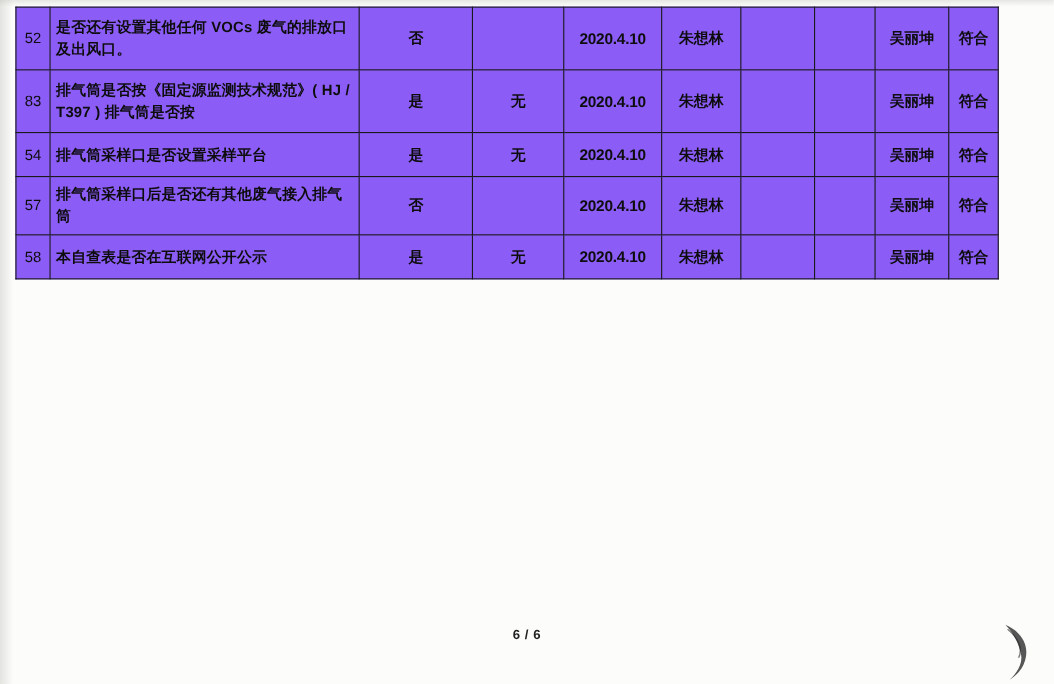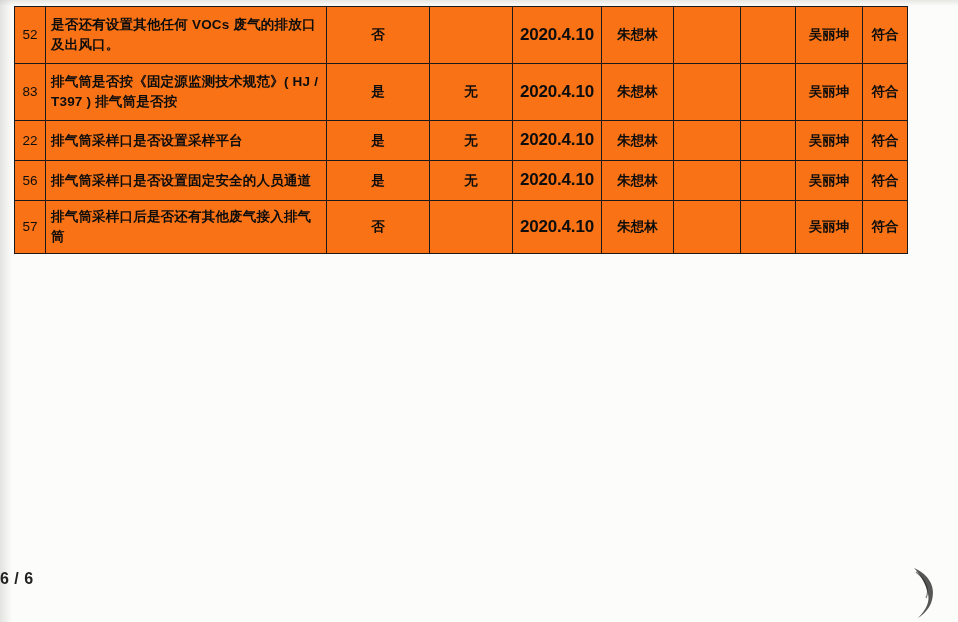--- a/index.html
+++ b/index.html
@@ -27,21 +27,21 @@
     position: absolute;
     left: 14px;
     top: 6px;
     width: 893px;
   }
 
   table.checklist {
     border-collapse: collapse;
     table-layout: fixed;
     width: 893px;
-    background: #f97316;
+    background: #8b5cf6;
   }
 
   table.checklist td {
     border: 1px solid #1a1a1a;
     font-size: 13.5px;
     line-height: 1.45;
     padding: 4px 5px;
     vertical-align: middle;
     color: #0d0d0d;
   }
@@ -66,37 +66,37 @@
     text-align: left;
     font-weight: 700;
     letter-spacing: 0.2px;
   }
   td.ctr {
     text-align: center;
     font-weight: 700;
   }
   td.ctr.date {
     font-weight: 700;
-    font-size: 17px;
+    font-size: 14px;
     letter-spacing: -0.2px;
   }
   td.blank { }
 
   
   tr.r-tall td { height: 48px; }
   tr.r-mid td  { height: 44px; }
   tr.r-short td { height: 31px; }
 
   .page-number {
     position: absolute;
     left: 0;
     right: 0;
     top: 570px;
-    text-align: left;
-    font-size: 16px;
+    text-align: center;
+    font-size: 12px;
     font-weight: 700;
     color: #222;
     letter-spacing: 0.5px;
   }
 
   
   .scan-mark {
     position: absolute;
     right: 16px;
     top: 566px;
@@ -162,48 +162,48 @@
           <td class="ctr">是</td>
           <td class="ctr">无</td>
           <td class="ctr date">2020.4.10</td>
           <td class="ctr">朱想林</td>
           <td class="blank"></td>
           <td class="blank"></td>
           <td class="ctr">吴丽坤</td>
           <td class="ctr">符合</td>
         </tr>
         <tr class="r-short">
-          <td class="no">22</td>
+          <td class="no">54</td>
           <td class="item">排气筒采样口是否设置采样平台</td>
-          <td class="ctr">是</td>
-          <td class="ctr">无</td>
-          <td class="ctr date">2020.4.10</td>
-          <td class="ctr">朱想林</td>
-          <td class="blank"></td>
-          <td class="blank"></td>
-          <td class="ctr">吴丽坤</td>
-          <td class="ctr">符合</td>
-        </tr>
-        <tr class="r-short">
-          <td class="no">56</td>
-          <td class="item">排气筒采样口是否设置固定安全的人员通道</td>
           <td class="ctr">是</td>
           <td class="ctr">无</td>
           <td class="ctr date">2020.4.10</td>
           <td class="ctr">朱想林</td>
           <td class="blank"></td>
           <td class="blank"></td>
           <td class="ctr">吴丽坤</td>
           <td class="ctr">符合</td>
         </tr>
         <tr class="r-mid">
           <td class="no">57</td>
           <td class="item">排气筒采样口后是否还有其他废气接入排气筒</td>
           <td class="ctr">否</td>
           <td class="ctr"></td>
+          <td class="ctr date">2020.4.10</td>
+          <td class="ctr">朱想林</td>
+          <td class="blank"></td>
+          <td class="blank"></td>
+          <td class="ctr">吴丽坤</td>
+          <td class="ctr">符合</td>
+        </tr>
+        <tr class="r-short">
+          <td class="no">58</td>
+          <td class="item">本自查表是否在互联网公开公示</td>
+          <td class="ctr">是</td>
+          <td class="ctr">无</td>
           <td class="ctr date">2020.4.10</td>
           <td class="ctr">朱想林</td>
           <td class="blank"></td>
           <td class="blank"></td>
           <td class="ctr">吴丽坤</td>
           <td class="ctr">符合</td>
         </tr>
       </tbody>
     </table>
   </div>

